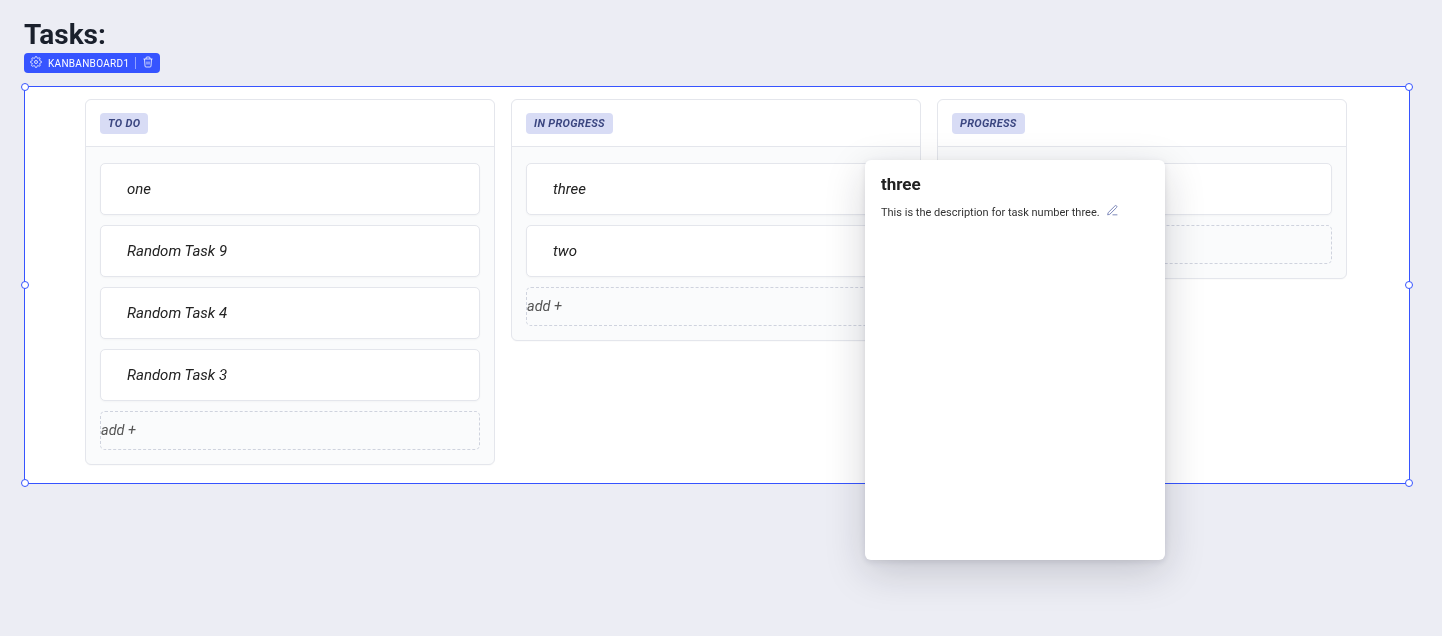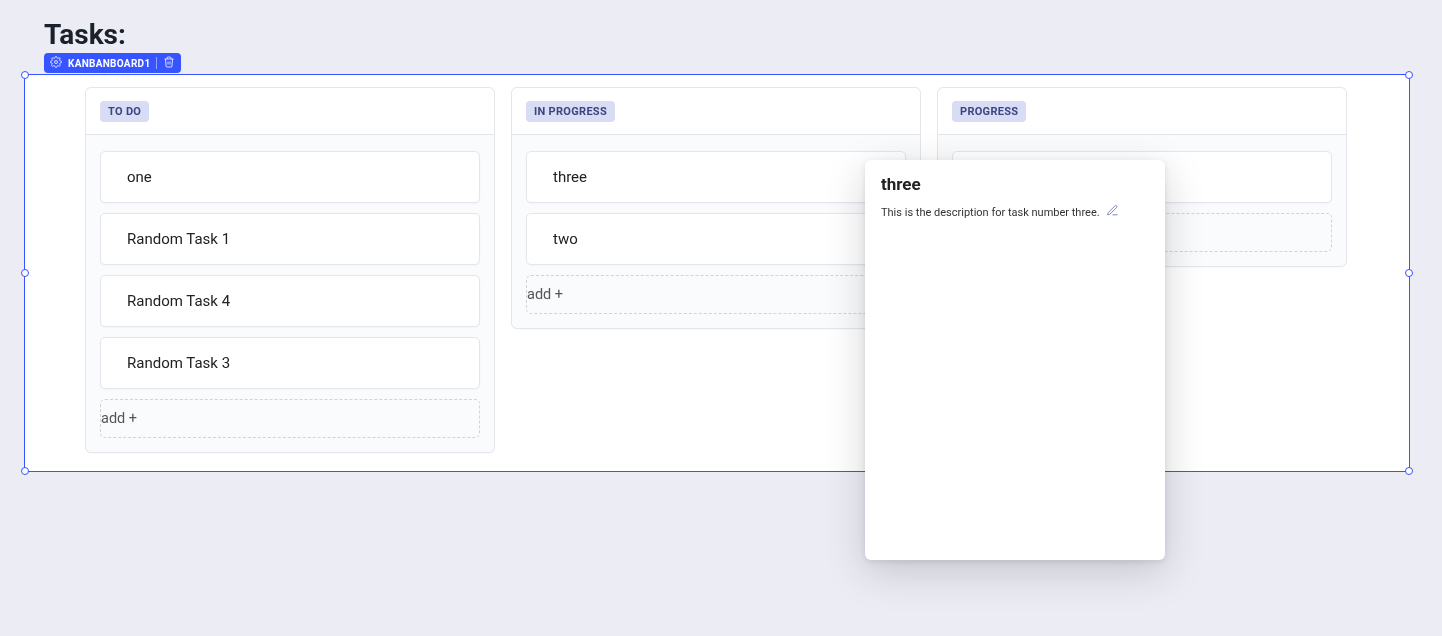--- a/index.html
+++ b/index.html
@@ -7,58 +7,58 @@
     background:#ecedf4;
     font-family:-apple-system,BlinkMacSystemFont,"Segoe UI",Roboto,Helvetica,Arial,sans-serif;
     width:1442px;
     height:636px;
     overflow:hidden;
     position:relative;
     color:#1a202c;
   }
   .page{
     padding:18px 24px;
-    margin-left:20px;
   }
   .page-title{
     font-size:28px;
     font-weight:700;
     margin-bottom:2px;
   }
   
   .widget-handle{
     display:inline-flex;
     align-items:center;
     background:#3654ff;
     color:#fff;
     border-radius:4px;
     height:20px;
     padding:0 6px;
     font-size:10px;
-    font-weight:700;
+    font-weight:400;
     letter-spacing:.3px;
     gap:6px;
     position:relative;
     z-index:5;
   }
   .widget-handle .sep{
     width:1px;height:12px;background:rgba(255,255,255,.45);
   }
   .widget-handle svg{
     width:12px;height:12px;fill:none;stroke:#fff;stroke-width:1.6;
   }
   
   .selection{
     position:absolute;
     left:24px;
-    top:74px;
+    top:86px;
     width:1386px;
     height:398px;
     border:1px solid #3654ff;
     background:#fff;
+    font-style:italic;
   }
   .selection .handle{
     position:absolute;
     width:8px;height:8px;
     background:#fff;
     border:1px solid #3654ff;
     border-radius:50%;
   }
   .selection .h-tl{left:-4px;top:-4px;}
   .selection .h-tr{right:-4px;top:-4px;}
@@ -201,21 +201,21 @@
   <span class="handle h-mr"></span>
 
   <div class="board">
 
     <div class="column">
       <div class="col-header">
         <span class="col-badge">TO DO</span>
       </div>
       <div class="col-body">
         <div class="card">one</div>
-        <div class="card">Random Task 1</div>
+        <div class="card">Random Task 9</div>
         <div class="card">Random Task 4</div>
         <div class="card">Random Task 3</div>
         <div class="add-btn">add +</div>
       </div>
     </div>
 
     <div class="column">
       <div class="col-header">
         <span class="col-badge">IN PROGRESS</span>
       </div>

